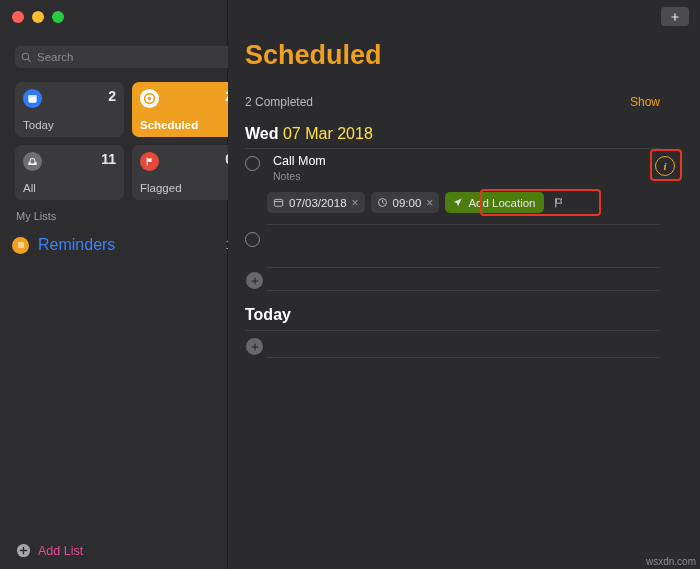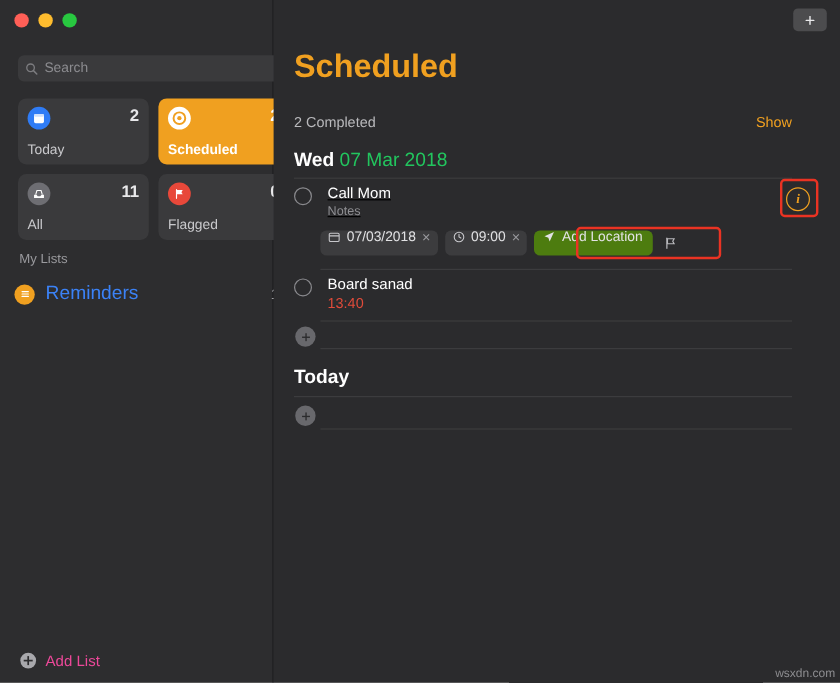--- a/index.html
+++ b/index.html
@@ -205,21 +205,21 @@
   .show-link { font-size: 12px; color: #f0a020; }
 
   .day-header {
     position: absolute;
     left: 17px;
     top: 125px;
     font-size: 16px;
     color: #e8e8ea;
   }
   .day-header b { color: #ffffff; }
-  .day-header span { color: #22c55e; font-weight: normal; }
+  .day-header span { color: #fde047; font-weight: normal; }
 
   .divider {
     position: absolute;
     background: #3c3c3e;
     height: 1px;
   }
 
   .reminder {
     position: absolute;
     left: 17px;
@@ -253,21 +253,21 @@
     top: 192px;
     display: flex;
     align-items: center;
     gap: 6px;
   }
   .chip {
     height: 21px;
     border-radius: 5px;
     background: #3c3c3e;
     display: flex;
-    align-items: flex-start;
+    align-items: center;
     padding: 0 6px;
     gap: 5px;
     box-sizing: border-box;
   }
   .chip-text {
     font-size: 11.5px;
     color: #e2e2e4;
   }
   .chip-x {
     font-size: 12px;
@@ -442,21 +442,21 @@
       <span class="show-link">Show</span>
     </div>
 
     <div class="day-header">
       <b>Wed</b>
       <span>07 Mar 2018</span>
     </div>
 
     <div class="divider" style="left:17px; top:148px; width:415px;"></div>
 
-    <div class="reminder" style="top:154px; left:17px;text-decoration:underline;">
+    <div class="reminder" style="top:154px; left:17px;">
       <div class="circle" style="left:0; top:2px;"></div>
       <div style="margin-left:28px;">
         <div class="rem-title">Call Mom</div>
         <div class="rem-notes">Notes</div>
       </div>
     </div>
 
     <div class="info-btn">i</div>
     <div class="highlight-box" style="right:18px; top:149px; width:32px; height:32px;"></div>
 
@@ -493,24 +493,20 @@
         </svg>
       </div>
     </div>
 
     <div class="highlight-box" style="left:252px; top:189px; width:121px; height:27px;"></div>
 
     <div class="divider" style="left:39px; top:224px; width:393px;"></div>
 
     <div class="reminder" style="top:230px; left:17px;">
       <div class="circle" style="left:0; top:2px;"></div>
-      <div style="margin-left:28px;">
-        <div class="rem-title">Board sanad</div>
-        <div class="rem-time">13:40</div>
-      </div>
     </div>
 
     <div class="divider" style="left:39px; top:267px; width:393px;"></div>
 
     <div class="plus-circle" style="left:18px; top:272px;">
       <svg width="12" height="12" viewBox="0 0 16 16">
         <rect x="7.3" y="3.6" width="1.5" height="8.8" fill="#2b2b2d"></rect>
         <rect x="3.6" y="7.3" width="8.8" height="1.5" fill="#2b2b2d"></rect>
       </svg>
     </div>

